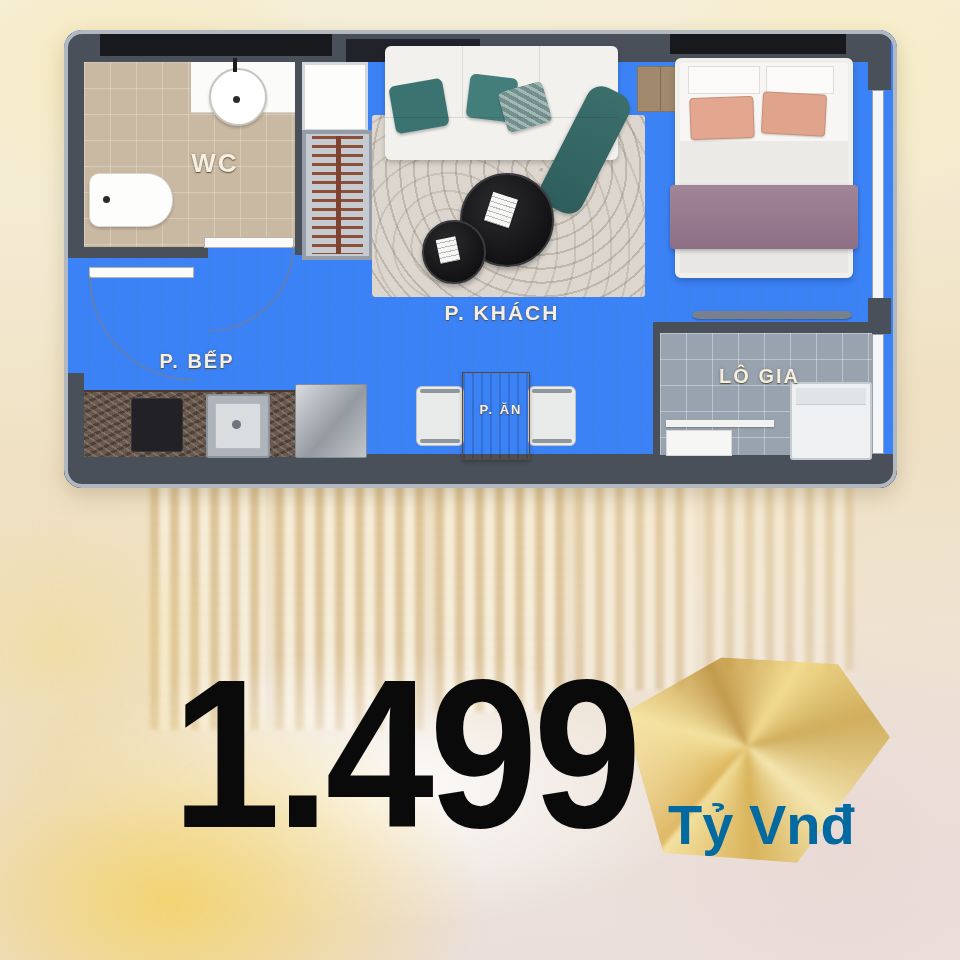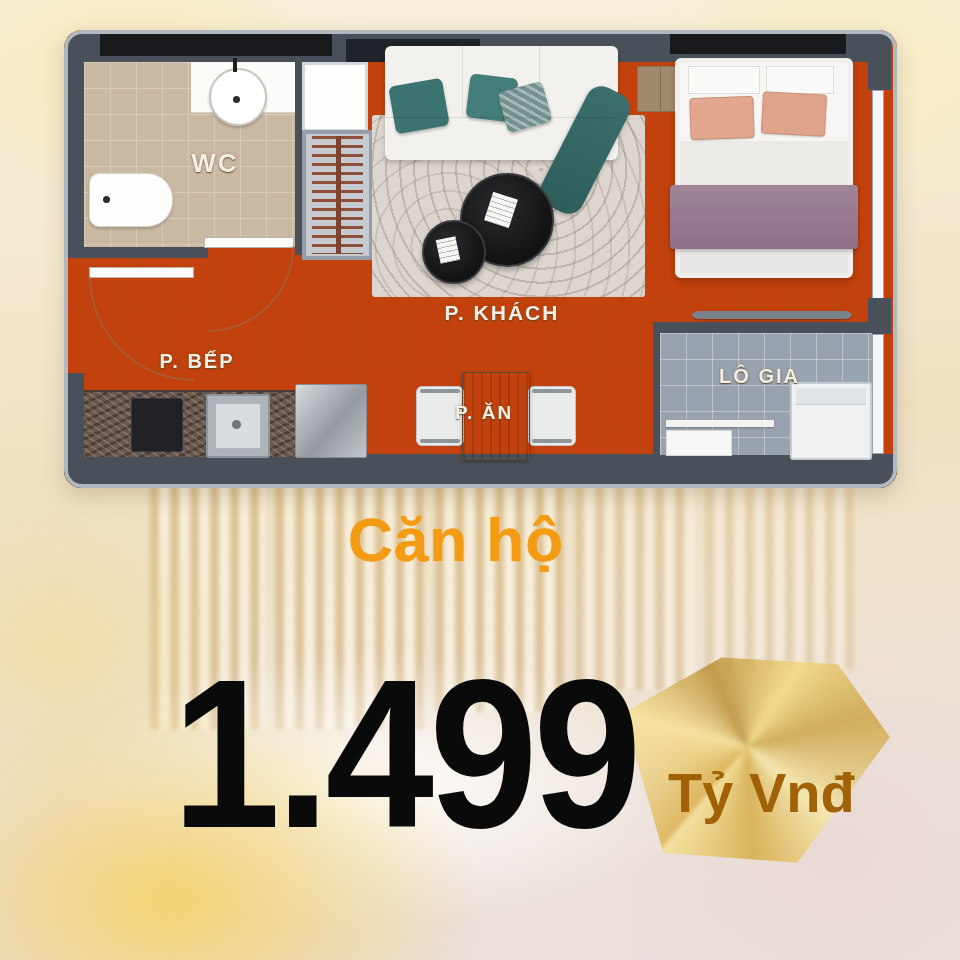--- a/index.html
+++ b/index.html
@@ -24,21 +24,21 @@
   .bg-gold-midleft{left:-120px;top:500px;width:360px;height:300px;filter:blur(6px);
      background:radial-gradient(closest-side,rgba(241,216,140,.6),rgba(241,216,140,0));}
   .bg-pink-right{left:600px;top:640px;width:480px;height:420px;
      background:radial-gradient(closest-side,rgba(233,216,213,.85),rgba(233,216,213,0));}
   .bg-diamond{left:600px;top:645px;width:290px;height:225px;transform:rotate(10deg);
      filter:blur(2px);opacity:.8;
      clip-path:polygon(6% 40%,36% 8%,76% 2%,98% 30%,74% 92%,28% 98%);
      background:conic-gradient(from 210deg at 50% 45%,#d9a83c,#f6e291 18%,#b98a2e 32%,#f3d97e 48%,#caa23f 60%,#f7e9a8 75%,#d4a93c 88%,#f6e291);}
   
   #plan{left:64px;top:30px;width:833px;height:458px;border-radius:18px;overflow:hidden;
-        background:#c2410c;z-index:10;box-shadow:0 8px 20px rgba(120,100,60,.25);}
+        background:#3b82f6;z-index:10;box-shadow:0 8px 20px rgba(120,100,60,.25);}
   #plan .floor-texture{inset:0;background:
      repeating-linear-gradient(90deg,rgba(120,95,55,.07) 0 1px,transparent 1px 24px),
      repeating-linear-gradient(0deg,rgba(120,95,55,.05) 0 1px,transparent 1px 60px);}
   .wall{background:#49505a;}
   .wall-black{background:#17191d;}
   .window{background:#f4f6f8;border:1px solid #9aa1aa;}
   .plan-frame{inset:0;border:4px solid #b2b8c0;border-radius:18px;z-index:60;pointer-events:none;}
   .room-label{color:#f4efe3;font-weight:bold;letter-spacing:2px;text-align:center;z-index:40;
       text-shadow:0 1px 1px rgba(85,70,45,.85),0 0 3px rgba(85,70,45,.35);font-size:21px;}
   
@@ -144,21 +144,21 @@
   
   #headline{left:0;top:520px;width:912px;display:flex;align-items:baseline;justify-content:center;
      gap:22px;z-index:20;}
   .headline-prefix{font-size:62px;font-weight:bold;color:#F29B13;letter-spacing:1px;position:relative;top:-16px;
      text-shadow:0 0 1px #F29B13;}
   .headline-highlight{font-size:104px;font-weight:bold;color:#FFC60B;letter-spacing:2px;line-height:1;
      text-shadow:0 0 1px #FFC60B;}
   .price-from{left:100px;top:700px;font-size:58px;font-weight:bold;color:#0c0c0c;z-index:20;}
   .price-amount{left:172px;top:648px;font-size:212px;font-weight:bold;color:#0a0a0a;line-height:1;
      letter-spacing:-5px;transform:scaleX(.92);transform-origin:left top;z-index:20;}
-  .price-unit{left:668px;top:760px;font-size:56px;font-weight:bold;color:#a16207;z-index:20;}
+  .price-unit{left:668px;top:792px;font-size:56px;font-weight:bold;color:#0369a1;z-index:20;}
 </style>
 </head>
 <body>
 
 <div id="stage">
 
   <div class="abs bg-base"></div>
   <div class="abs bg-gold-topleft"></div>
   <div class="abs bg-gold-topright"></div>
   <div class="abs tower tower-grid" style="left:150px;top:468px;width:115px;height:262px;"></div>
@@ -233,38 +233,37 @@
     <div class="abs cooktop"></div>
     <div class="abs ksink">
       <div class="ksink-basin"></div>
     </div>
     <div class="abs ksink-faucet"></div>
     <div class="abs fridge"></div>
 
     <div class="abs chair chair-left"></div>
     <div class="abs chair chair-right"></div>
     <div class="abs dtable"></div>
-    <div class="abs room-label" style="left:370px;top:372px;width:100px;font-size:19px;">P. ĂN</div>
+    <div class="abs room-label" style="left:387px;top:372px;width:100px;font-size:13px;">P. ĂN</div>
 
     <div class="abs loggia-floor"></div>
     <div class="abs washer">
       <div class="washer-panel"></div>
     </div>
     <div class="abs ledge"></div>
     <div class="abs lbox"></div>
     <div class="abs room-label" style="left:596px;top:335px;width:140px;font-size:20px;text-align:right;">LÔ GIA</div>
 
     <div class="abs door-leaf wc-door-leaf"></div>
     <div class="abs wc-door-arc"></div>
     <div class="abs door-leaf ent-door-leaf"></div>
     <div class="abs ent-door-arc"></div>
 
     <div class="abs plan-frame"></div>
   </div>
 
   <div id="headline" class="abs">
-    <span class="headline-prefix">Căn hộ</span>
   </div>
 
   <div class="abs price-amount">1.499</div>
   <div class="abs price-unit">Tỷ Vnđ</div>
 
 </div>
 
 </body></html>

